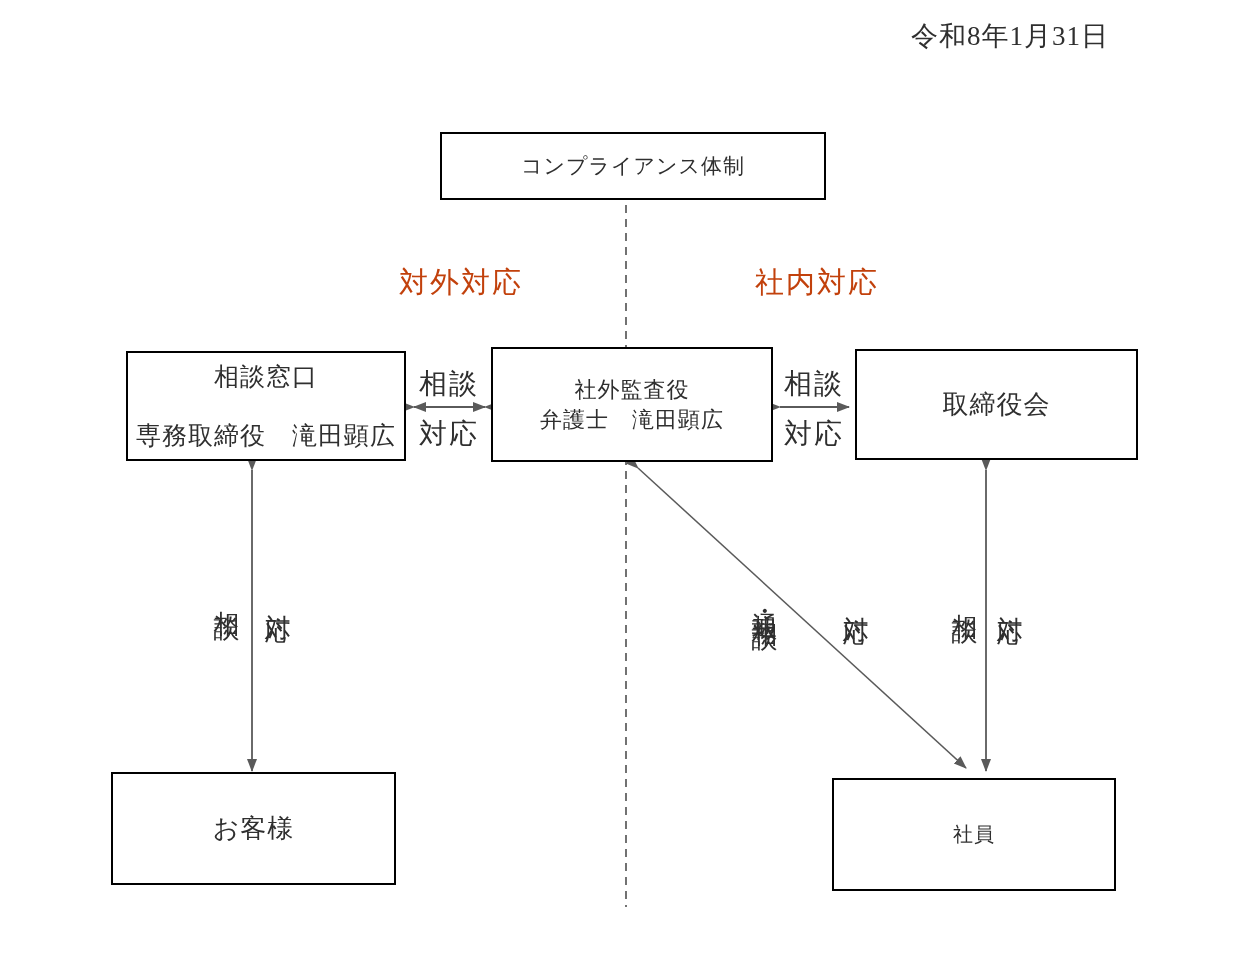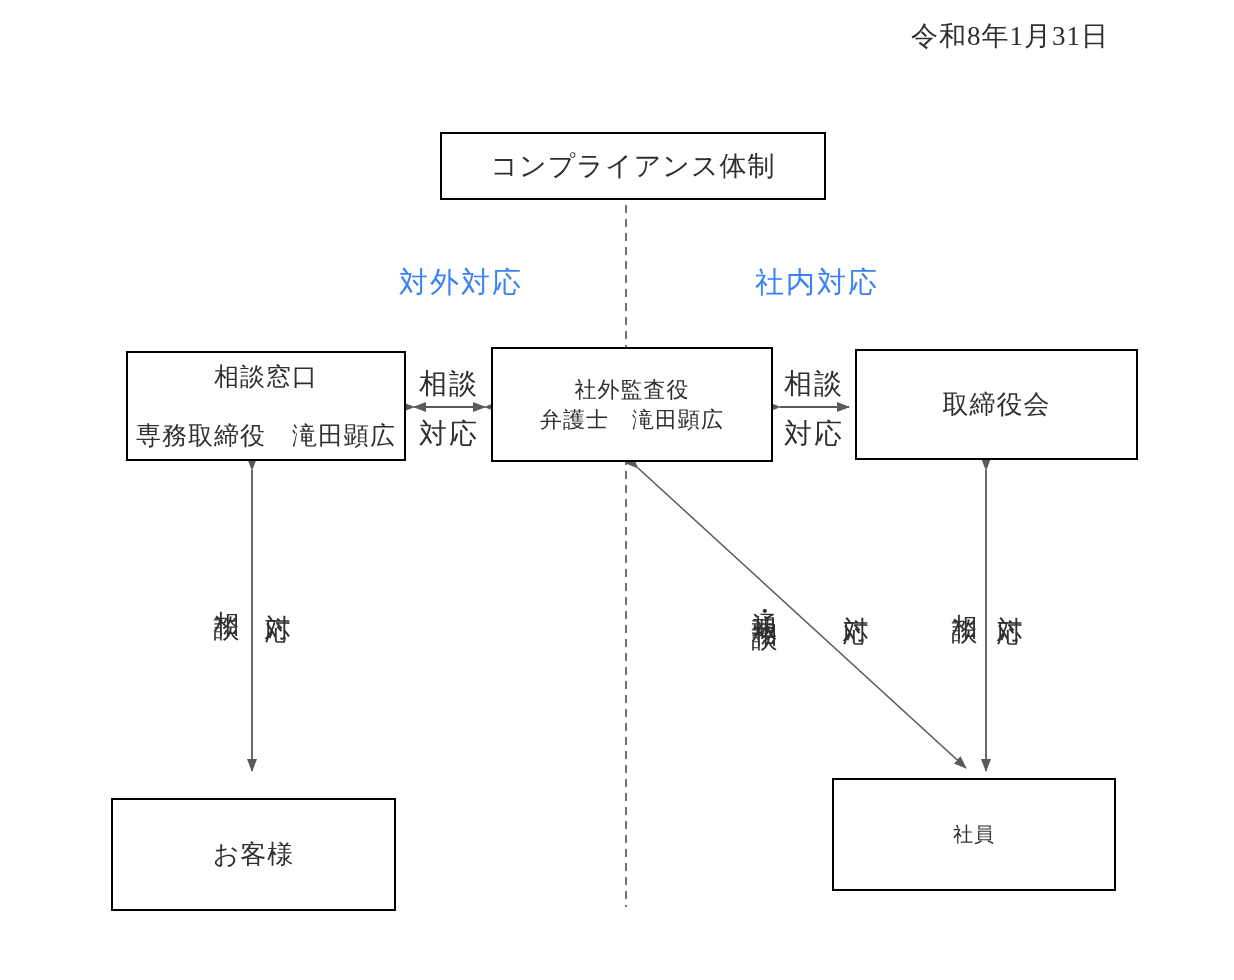--- a/index.html
+++ b/index.html
@@ -29,30 +29,30 @@
   .box {
     position: absolute;
     background: #ffffff;
     border: 2px solid #000000;
     display: flex; flex-direction: column;
     align-items: center; justify-content: center;
     text-align: center;
     white-space: nowrap;
   }
   .box-title { left: 432px; top: 132px; width: 386px; height: 68px;
-    font-size: 27px; letter-spacing: 3px; }
+    font-size: 21px; letter-spacing: 3px; }
   .box-desk     { left: 118px; top: 351px; width: 280px; height: 110px; font-size: 25px; row-gap: 26px; }
   .box-auditor  { left: 483px; top: 347px; width: 282px; height: 115px; font-size: 22px; }
   .box-board    { left: 847px; top: 349px; width: 283px; height: 111px; font-size: 26px; letter-spacing: 2px; }
-  .box-customer { left: 103px; top: 798px; width: 285px; height: 113px; font-size: 26px; letter-spacing: 1px; }
+  .box-customer { left: 103px; top: 772px; width: 285px; height: 113px; font-size: 26px; letter-spacing: 1px; }
   .box-employee { left: 824px; top: 778px; width: 284px; height: 113px; font-size: 20px; letter-spacing: 1px; }
   .box .line { display: block; letter-spacing: 1px; }
   .section-label {
     position: absolute;
-    font-size: 29px; letter-spacing: 2px; color: #3b82f6;
+    font-size: 29px; letter-spacing: 2px; color: #c2410c;
     white-space: nowrap;
   }
   .label-external { left: 391px; top: 263px; }
   .label-internal { left: 747px; top: 263px; }
   .hlabel {
     position: absolute; width: 78px;
     text-align: center; font-size: 28px; letter-spacing: 2px;
     white-space: nowrap;
   }
   .hl-left-top     { left: 402px; top: 365px; }

